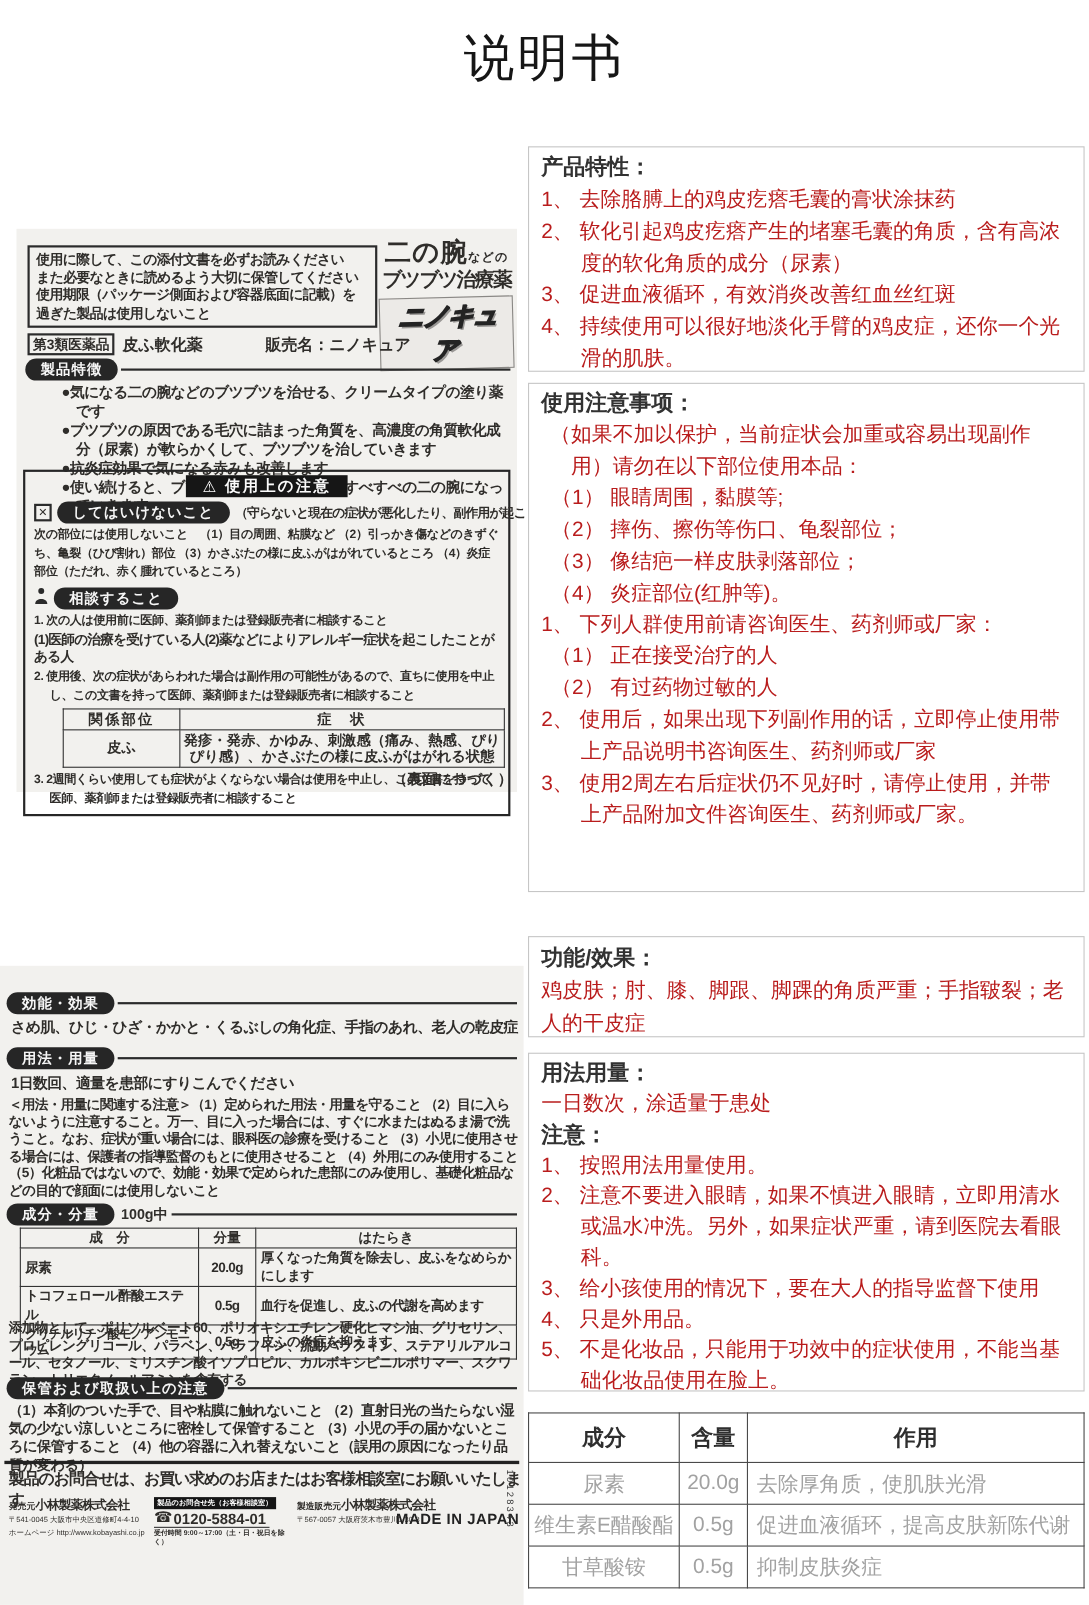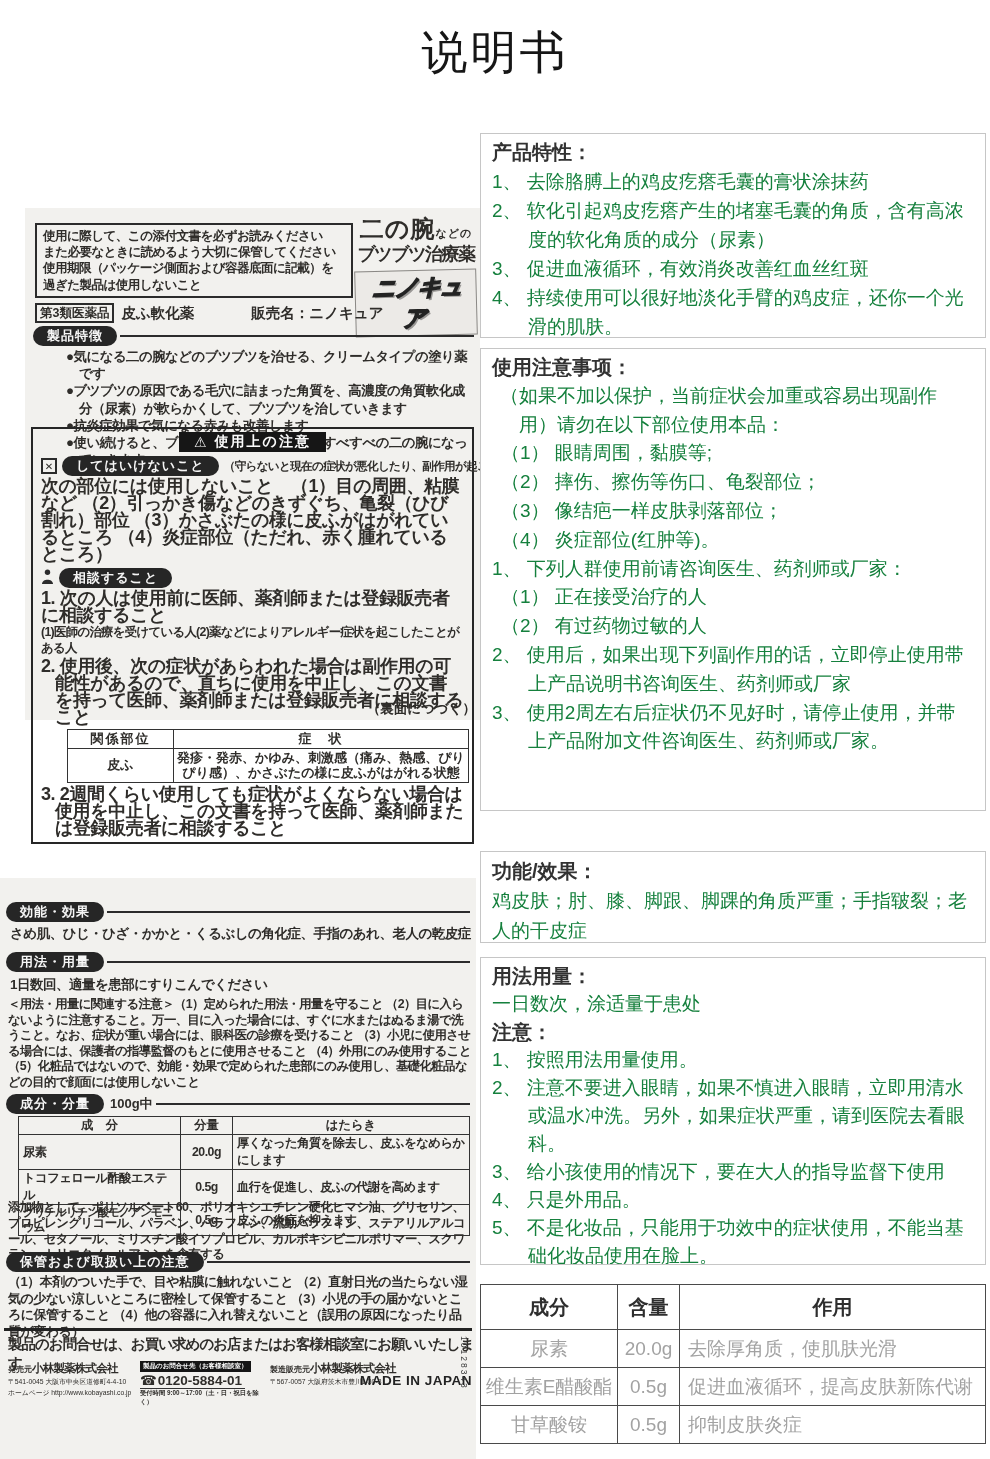--- a/index.html
+++ b/index.html
@@ -13,40 +13,40 @@
     font-size:46px; letter-spacing:3px; color:#161616; font-weight:500; }
 
   
   .rc-box { left:480px; width:506px; border:1px solid #c6c6c6; background:#fff;
             padding:4px 11px 6px; overflow:hidden; }
   #rc-box1 { top:133px; height:205px; }
   #rc-box2 { top:348px; height:463px; }
   #rc-box3 { top:851px; height:92px;  }
   #rc-box4 { top:957px; height:308px; }
   .rc-head { font-size:20px; font-weight:bold; color:#323232; }
-  .rc-text { font-size:19px; color:#15803d; }
+  .rc-text { font-size:19px; color:#b91c1c; }
   #rc-box1 div { line-height:29px; }
   #rc-box2 div { line-height:28.8px; }
   #rc-box3 div { line-height:30px; }
   #rc-box4 div { line-height:28px; }
   .p-num   { padding-left:36px; text-indent:-36px; }
   .p-intro { padding-left:27px; text-indent:-19px; }
   .p-sub   { padding-left:9px; }
 
   
   #rc-table { left:480px; top:1284px; width:506px; border-collapse:collapse; background:#fff; }
   #rc-table th { border:1px solid #4a4a4a; font-size:20px; font-weight:bold; color:#2e2e2e;
                  height:45px; text-align:center; }
   #rc-table td { border:1px solid #4a4a4a; font-size:19px; color:#a2a2a2;
                  height:38px; text-align:center; }
   #rc-table td.cl { text-align:left; padding-left:8px; }
 
   
   .scan { background:#f2f1ee; color:#2f2d2a; }
-  #scan1 { left:25px; top:208px; width:455px; height:512px; }
+  #scan1 { left:15px; top:208px; width:455px; height:512px; }
   #scan2 { left:0;    top:878px; width:476px; height:581px; }
 
   .notice-box { left:10px; top:15px; width:318px; border:2px solid #2b2b2b;
     padding:3px 6px; font-size:12.6px; line-height:16.2px; font-weight:bold; letter-spacing:-0.6px; }
 
   .product-head { left:330px; top:5px; width:122px; text-align:center; font-weight:bold; }
   .ph1 { font-size:24px; letter-spacing:1px; }
   .ph1-small { font-size:11px; }
   .ph2 { font-size:18px; margin-top:-3px; letter-spacing:-1.5px; }
   .logo-box { display:inline-block; margin-top:4px; padding:1px 7px; border:1px solid #8a8885;
@@ -71,21 +71,21 @@
   .feat { padding-left:13px; text-indent:-13px;margin-left:28px; }
 
   .caution-box { left:6px; top:219px; width:443px; border:2.5px solid #262626; padding:3px 8px 5px; }
   .caution-bar { width:max-content; margin:0 auto; background:#161616; color:#fbfbfb;
     font-size:14px; font-weight:bold; letter-spacing:2px; padding:1px 15px;
     display:flex; gap:6px; align-items:center; }
   .dont-row { margin-top:4px; display:flex; align-items:center; gap:5px; }
   .x-icon { width:16px; height:16px; border:2px solid #2b2b2b; font-size:10px; font-weight:bold;
     display:flex; align-items:center; justify-content:center; flex:none; }
   .dont-note { font-size:11.6px; font-weight:bold; letter-spacing:-0.7px; white-space:nowrap; }
-  .body-13 { font-size:18px; line-height:17px; font-weight:bold; letter-spacing:-0.4px; margin-top:2px; }
+  .body-13 { font-size:11px; line-height:17px; font-weight:bold; letter-spacing:-0.4px; margin-top:2px; }
   .consult-row { margin-top:5px; display:flex; align-items:center; gap:5px; }
   .hang14 { padding-left:14px; text-indent:-14px; }
   .sub-12 { font-size:12.4px; line-height:16px; font-weight:bold; letter-spacing:-0.7px; }
   .sym-table { margin:3px 0 0 26px; border-collapse:collapse; width:402px; font-weight:bold;padding-left:22px; }
   .sym-table th,.sym-table td { border:1.5px solid #333; text-align:center;
     font-size:13px; line-height:15.5px; padding:1px 2px; }
   .sym-table th { height:18px; letter-spacing:2px; }
   .continue-note { right:4px; top:492px; font-size:13.5px; font-weight:bold; }
 
   

